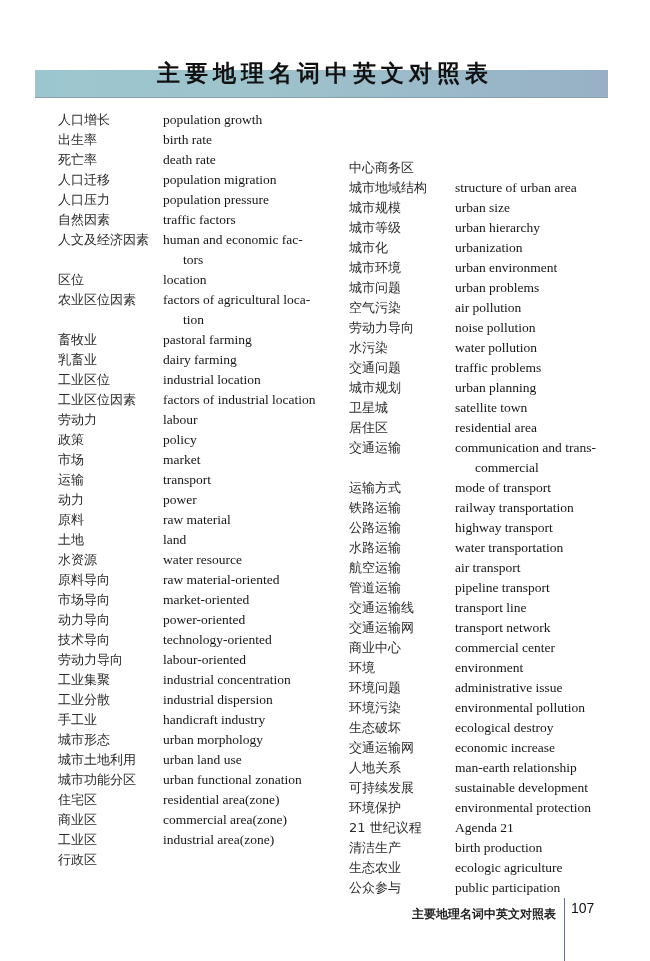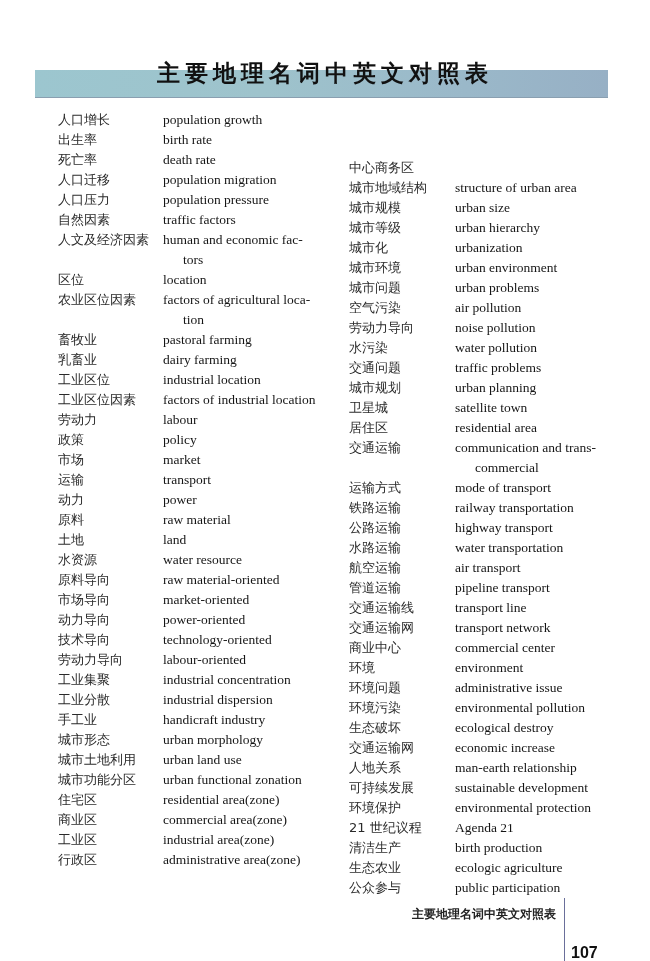--- a/index.html
+++ b/index.html
@@ -17,22 +17,22 @@
   .row { display: flex; line-height: 20px; height: 20px; font-size: 13.5px; }
   .row.wrap { height: 40px; }
   .zh { font-family: "DejaVu Sans", sans-serif; font-size: 13px; color: #2a2a2a; flex: 0 0 auto; white-space: nowrap; }
   .col.left .zh { width: 105px; }
   .col.right .zh { width: 106px; }
   .en { font-family: "Liberation Serif", serif; font-size: 13.5px; color: #151515; white-space: nowrap; }
   .en .cont { display: block; padding-left: 20px; }
   .footer-title { position: absolute; left: 412px; top: 906px; font-family: "DejaVu Sans", sans-serif;
                   font-size: 12px; font-weight: bold; color: #222; }
   .footer-sep { position: absolute; left: 564px; top: 898px; width: 1px; height: 63px; background: #6a6f9a; }
-  .page-num { position: absolute; left: 571px; top: 944px; font-family: "Liberation Sans", sans-serif;
-              font-size: 16px; font-weight: bold; color: #111; }
+  .page-num { position: absolute; left: 571px; top: 900px; font-family: "Liberation Sans", sans-serif;
+              font-size: 14px; font-weight: normal; color: #111; }
 </style>
 </head>
 <body>
 
 <div class="banner"></div>
 <div class="title">主要地理名词中英文对照表</div>
 
 <div class="col left" id="col-left">
     <div class="row">
       <span class="zh">人口增长</span>
@@ -169,21 +169,20 @@
     <div class="row">
       <span class="zh">商业区</span>
       <span class="en"><span>commercial area(zone)</span></span>
     </div>
     <div class="row">
       <span class="zh">工业区</span>
       <span class="en"><span>industrial area(zone)</span></span>
     </div>
     <div class="row">
       <span class="zh">行政区</span>
-      <span class="en"><span>administrative area(zone)</span></span>
     </div>
   </div>
 <div class="col right" id="col-right">
     <div class="row">
       <span class="zh">中心商务区</span>
     </div>
     <div class="row">
       <span class="zh">城市地域结构</span>
       <span class="en"><span>structure of urban area</span></span>
     </div>

